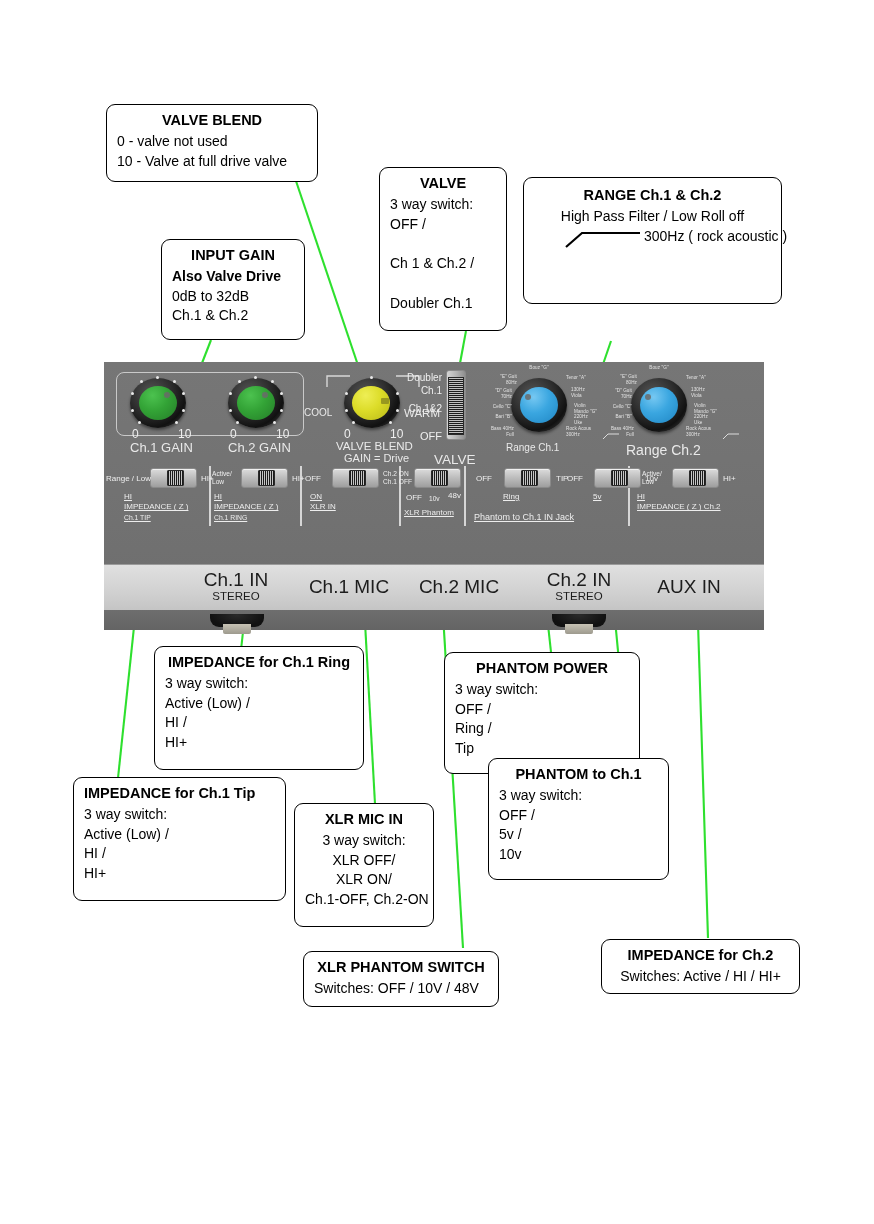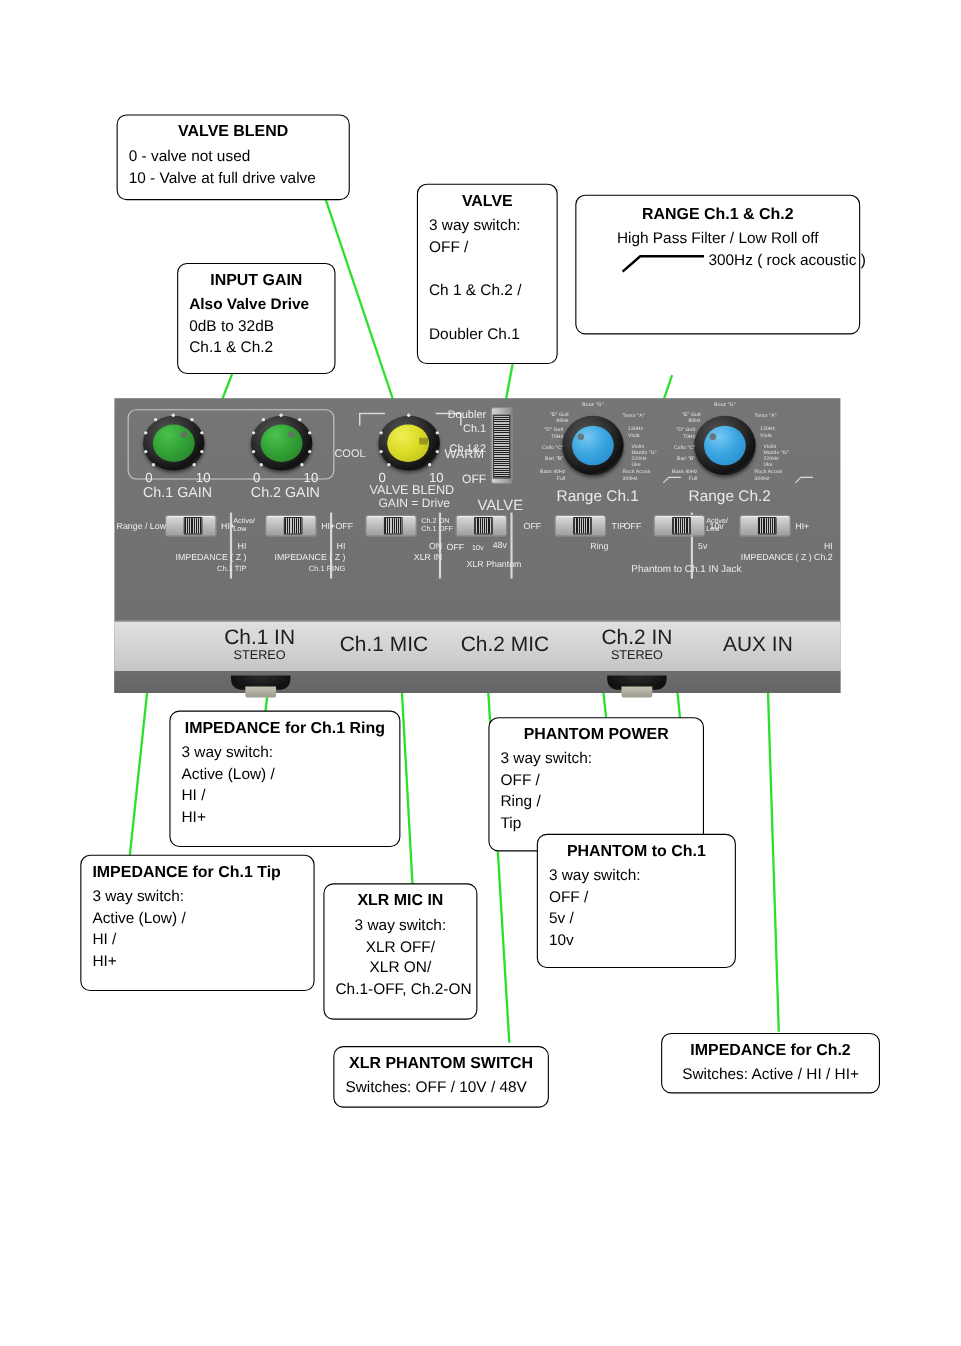--- a/index.html
+++ b/index.html
@@ -50,22 +50,22 @@
 
   
   .sw{position:absolute;background:linear-gradient(180deg,#dcdcdc 0%,#bdbdbd 48%,#9e9e9e 100%);
       border:1px solid #8a8a8a;border-radius:3px;box-sizing:border-box;
       box-shadow:inset 0 1px 0 #f0f0f0;}
   .sw .lever{position:absolute;top:50%;transform:translateY(-50%);
              background:repeating-linear-gradient(90deg,#1b1b1b 0 1px,#c6c6c6 1px 2px);
              border:1px solid #2a2a2a;border-radius:1px;}
   .swlab{position:absolute;color:#efefef;font-size:8px;white-space:nowrap;line-height:1.25;}
   .swlab.sm{font-size:6.6px;}
-  .swcap{position:absolute;color:#ededed;font-size:8px;text-align:right;
-         white-space:nowrap;line-height:1.3;}
+  .swcap{position:absolute;color:#ededed;font-size:8px;text-align:left;
+         white-space:nowrap;line-height:1.3;text-decoration:underline;}
   .swcap.xs{font-size:6.8px;}
 
   
   #valve-slider{position:absolute;background:linear-gradient(90deg,#d4d4d4 0%,#b5b5b5 50%,#8f8f8f 100%);
                 border:1px solid #8a8a8a;border-radius:3px;box-sizing:border-box;}
   #valve-slider .lever{position:absolute;left:50%;transform:translateX(-50%);
                        background:repeating-linear-gradient(0deg,#1e1e1e 0 1px,#c2c2c2 1px 2px);
                        border:1px solid #2a2a2a;}
 
   
@@ -271,21 +271,21 @@
   <div class="ktiny l" style="left:368px;top:52px;width:40px;">Bari "B"</div>
   <div class="ktiny l" style="left:368px;top:64px;width:42px;">Bass 40Hz<br>Full</div>
   <div class="ktiny" style="left:415px;top:3px;width:40px;">Bouz "G"</div>
   <div class="ktiny r" style="left:462px;top:13px;width:44px;">Tenor "A"</div>
   <div class="ktiny r" style="left:467px;top:25px;width:44px;">130Hz<br>Viola</div>
   <div class="ktiny r" style="left:470px;top:41px;width:48px;">Violin<br>Mando "G"<br>220Hz<br>Uke</div>
   <div class="ktiny r" style="left:462px;top:64px;width:46px;">Rock Acous<br>300Hz</div>
   <svg style="position:absolute;left:498px;top:70px;" width="18" height="8" viewBox="0 0 18 8">
     <polyline points="1,7 6,2 17,2" fill="none" stroke="#dcdcdc" stroke-width="1"></polyline>
   </svg>
-  <div class="klab" style="left:402px;top:80px;font-size:14px;">Range Ch.1</div>
+  <div class="klab" style="left:402px;top:80px;font-size:10px;">Range Ch.1</div>
 
   <div class="knob" style="left:527px;top:16px;width:56px;height:54px;">
     <div class="ring" style="width:56px;height:54px;"></div>
     <div class="cap blue" style="left:9px;top:9px;width:38px;height:36px;"></div>
     <div class="ptr" style="left:14px;top:16px;"></div>
   </div>
   <div class="ktiny l" style="left:493px;top:12px;width:40px;">"E" Guit<br>80Hz</div>
   <div class="ktiny l" style="left:488px;top:26px;width:40px;">"D" Guit<br>70Hz</div>
   <div class="ktiny l" style="left:488px;top:42px;width:40px;">Cello "C"</div>
   <div class="ktiny l" style="left:488px;top:52px;width:40px;">Bari "B"</div>

